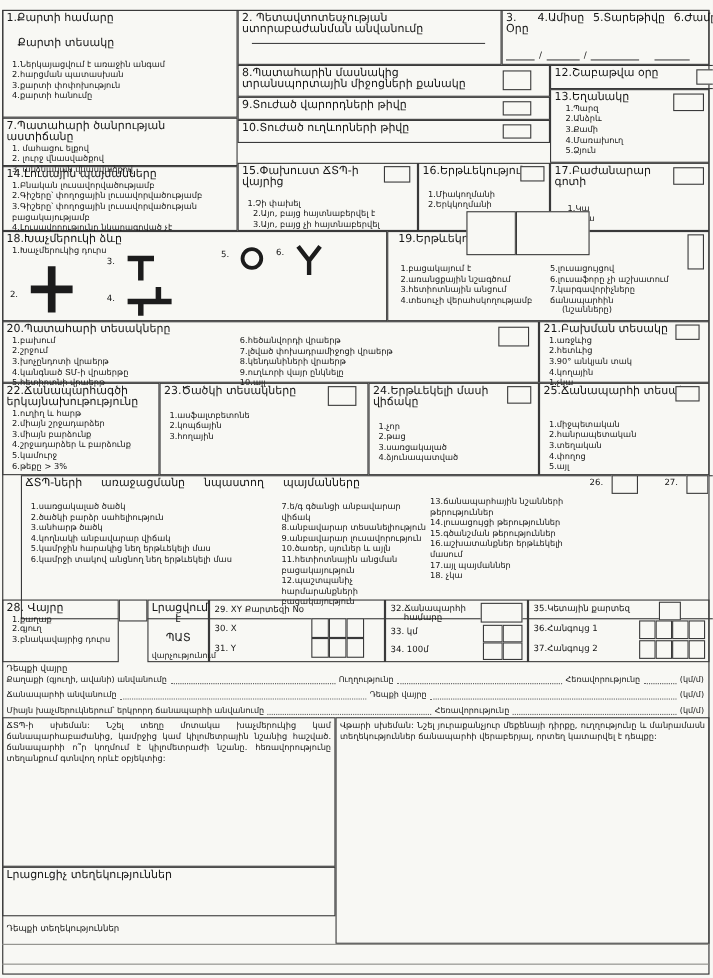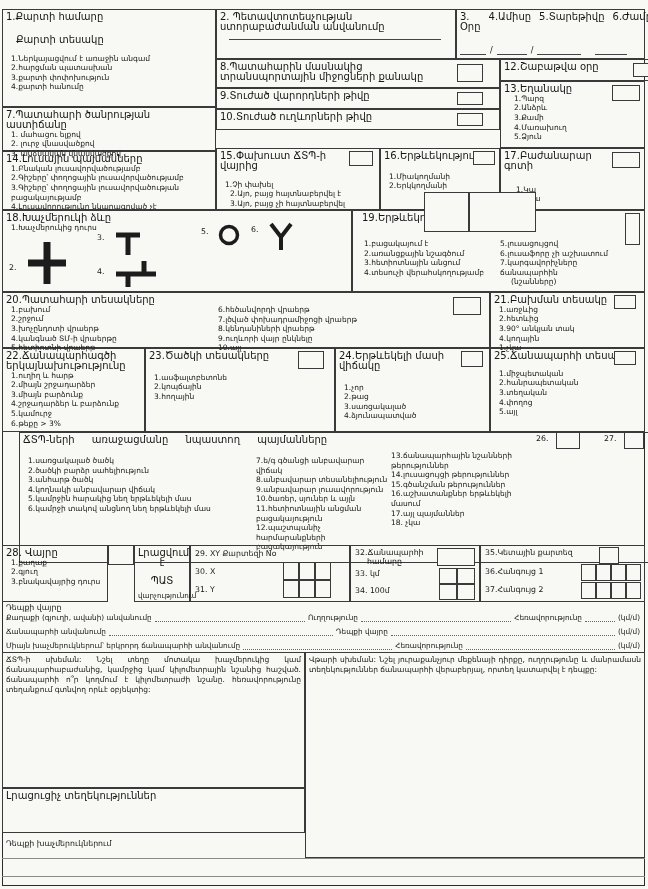--- a/index.html
+++ b/index.html
@@ -221,21 +221,21 @@
     <div class="ti" style="width:118px">24.Երթևեկելի մասի վիճակը</div>
     <div class="sq" style="right:6px;top:2px;width:22px;height:16px"></div>
     <div class="it" style="margin-top:12px">1.չոր</div>
     <div class="it">2.թաց</div>
     <div class="it">3.սառցակալած</div>
     <div class="it">4.ձյունապատված</div>
   </div>
   <div class="bx" style="left:490px;top:348px;width:155px;height:84px">
     <div class="ti">25.Ճանապարհի տեսակը</div>
     <div class="sq" style="right:8px;top:2px;width:22px;height:14px"></div>
-    <div class="it" style="margin-top:8px">1.միջպետական</div>
+    <div class="it" style="margin-top:20px">1.միջպետական</div>
     <div class="it">2.հանրապետական</div>
     <div class="it">3.տեղական</div>
     <div class="it">4.փողոց</div>
     <div class="it">5.այլ</div>
   </div>
 
   <div class="bx" style="left:19px;top:432px;width:643px;height:131px">
     <div class="ti" style="width:320px;word-spacing:14px">ՃՏՊ-ների առաջացմանը նպաստող պայմանները</div>
     <div style="position:absolute;left:3px;top:23px;width:226px">
       <div class="it">1.սառցակալած ծածկ</div>
@@ -344,16 +344,16 @@
   <div class="bx" style="left:2px;top:652px;width:303px;height:136px">
     <div class="just">ՃՏՊ-ի սխեման: Նշել տեղը մոտակա խաչմերուկից կամ ճանապարհաբաժանից, կամրջից կամ կիլոմետրային նշանից հաշված. ճանապարհի ո՞ր կողմում է կիլոմետրաժի նշանը. հեռավորությունը տեղանքում գտնվող որևէ օբյեկտից:</div>
   </div>
   <div class="bx" style="left:305px;top:652px;width:340px;height:206px">
     <div class="just">Վթարի սխեման: Նշել յուրաքանչյուր մեքենայի դիրքը, ուղղությունը և մանրամասն տեղեկություններ ճանապարհի վերաբերյալ, որտեղ կատարվել է դեպքը:</div>
   </div>
   <div class="bx" style="left:2px;top:788px;width:303px;height:45px">
     <div class="ti">Լրացուցիչ տեղեկություններ</div>
   </div>
 
-  <div class="lbl" style="left:6px;top:839px">Դեպքի խաչմերուկներում</div>
+  <div class="lbl" style="left:6px;top:839px">Դեպքի տեղեկություններ</div>
   <div class="hr" style="left:2px;top:858px;width:643px"></div>
   <div class="hr" style="left:2px;top:876px;width:643px"></div>
 </div>
 
 </body></html>

